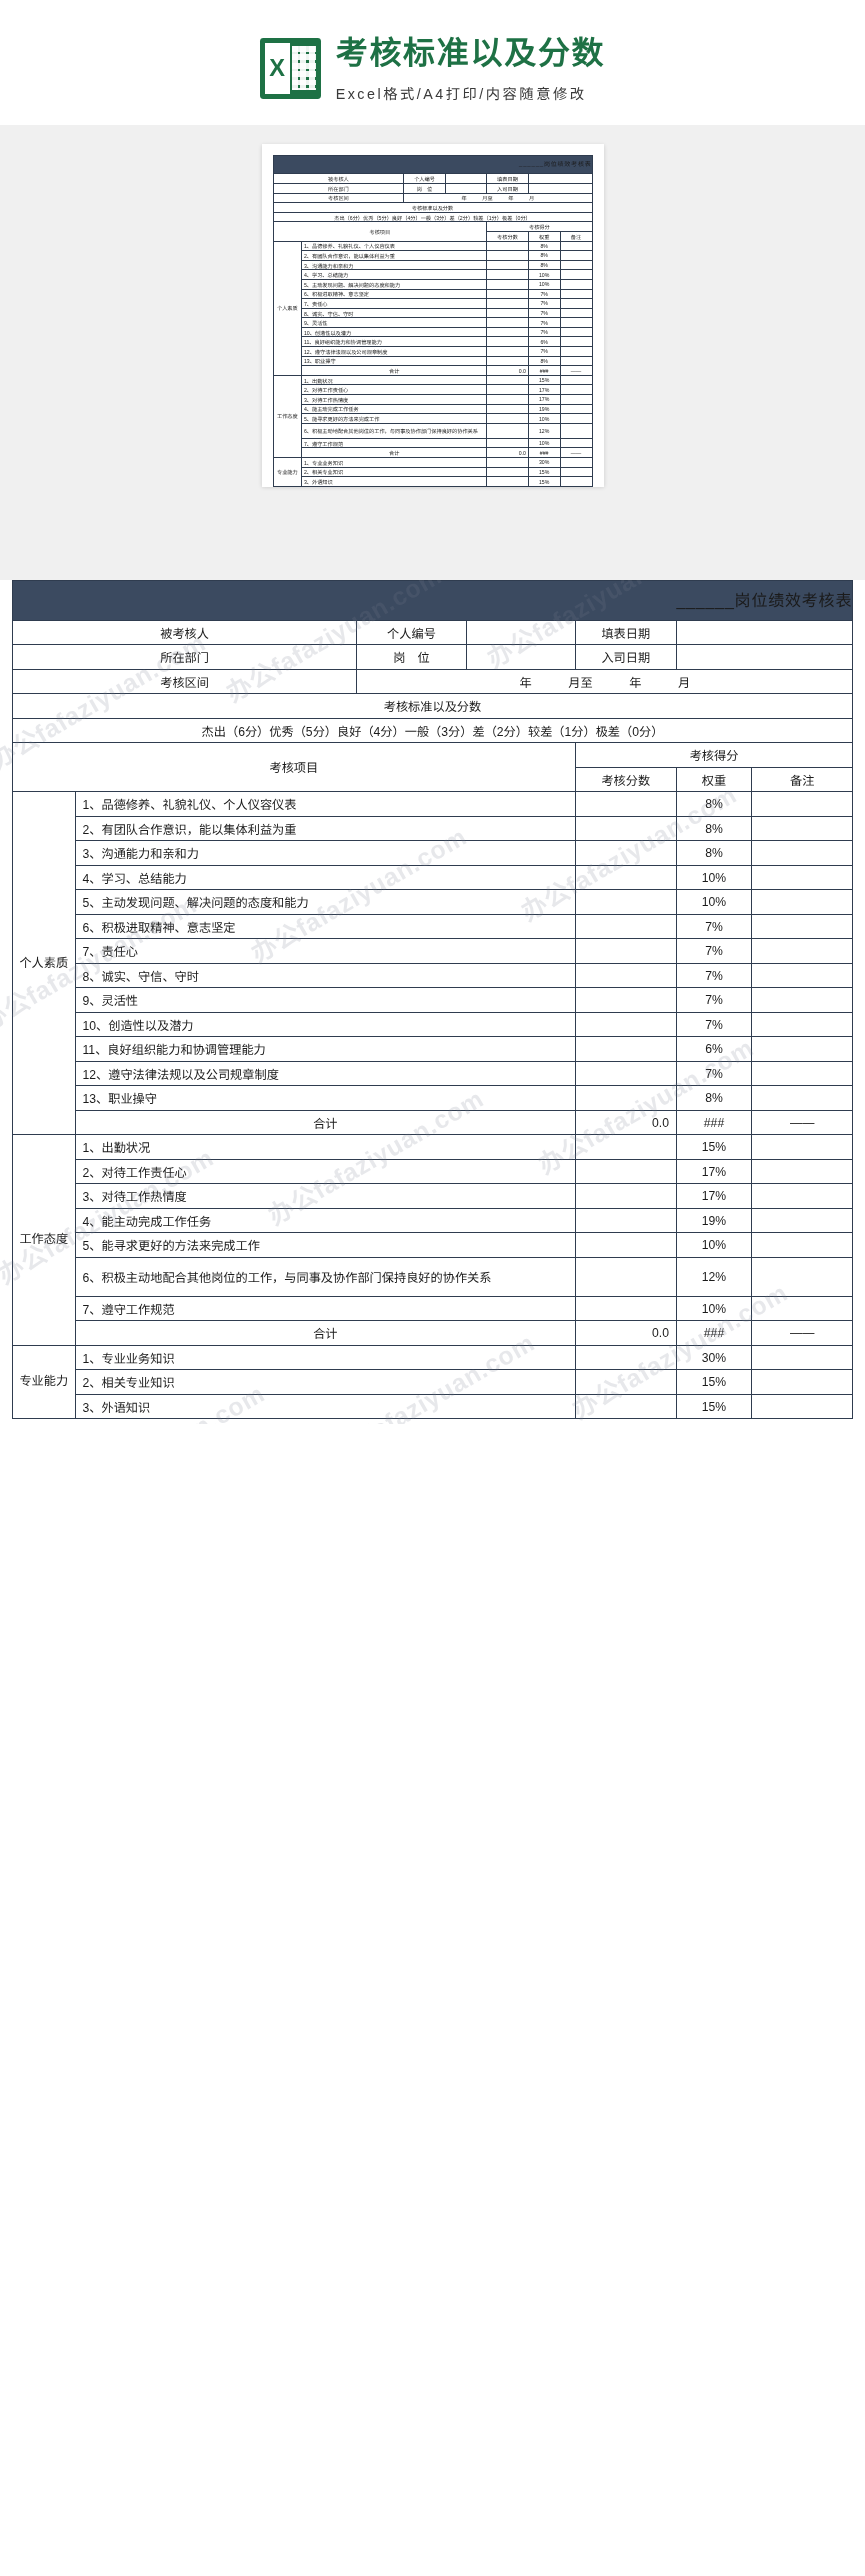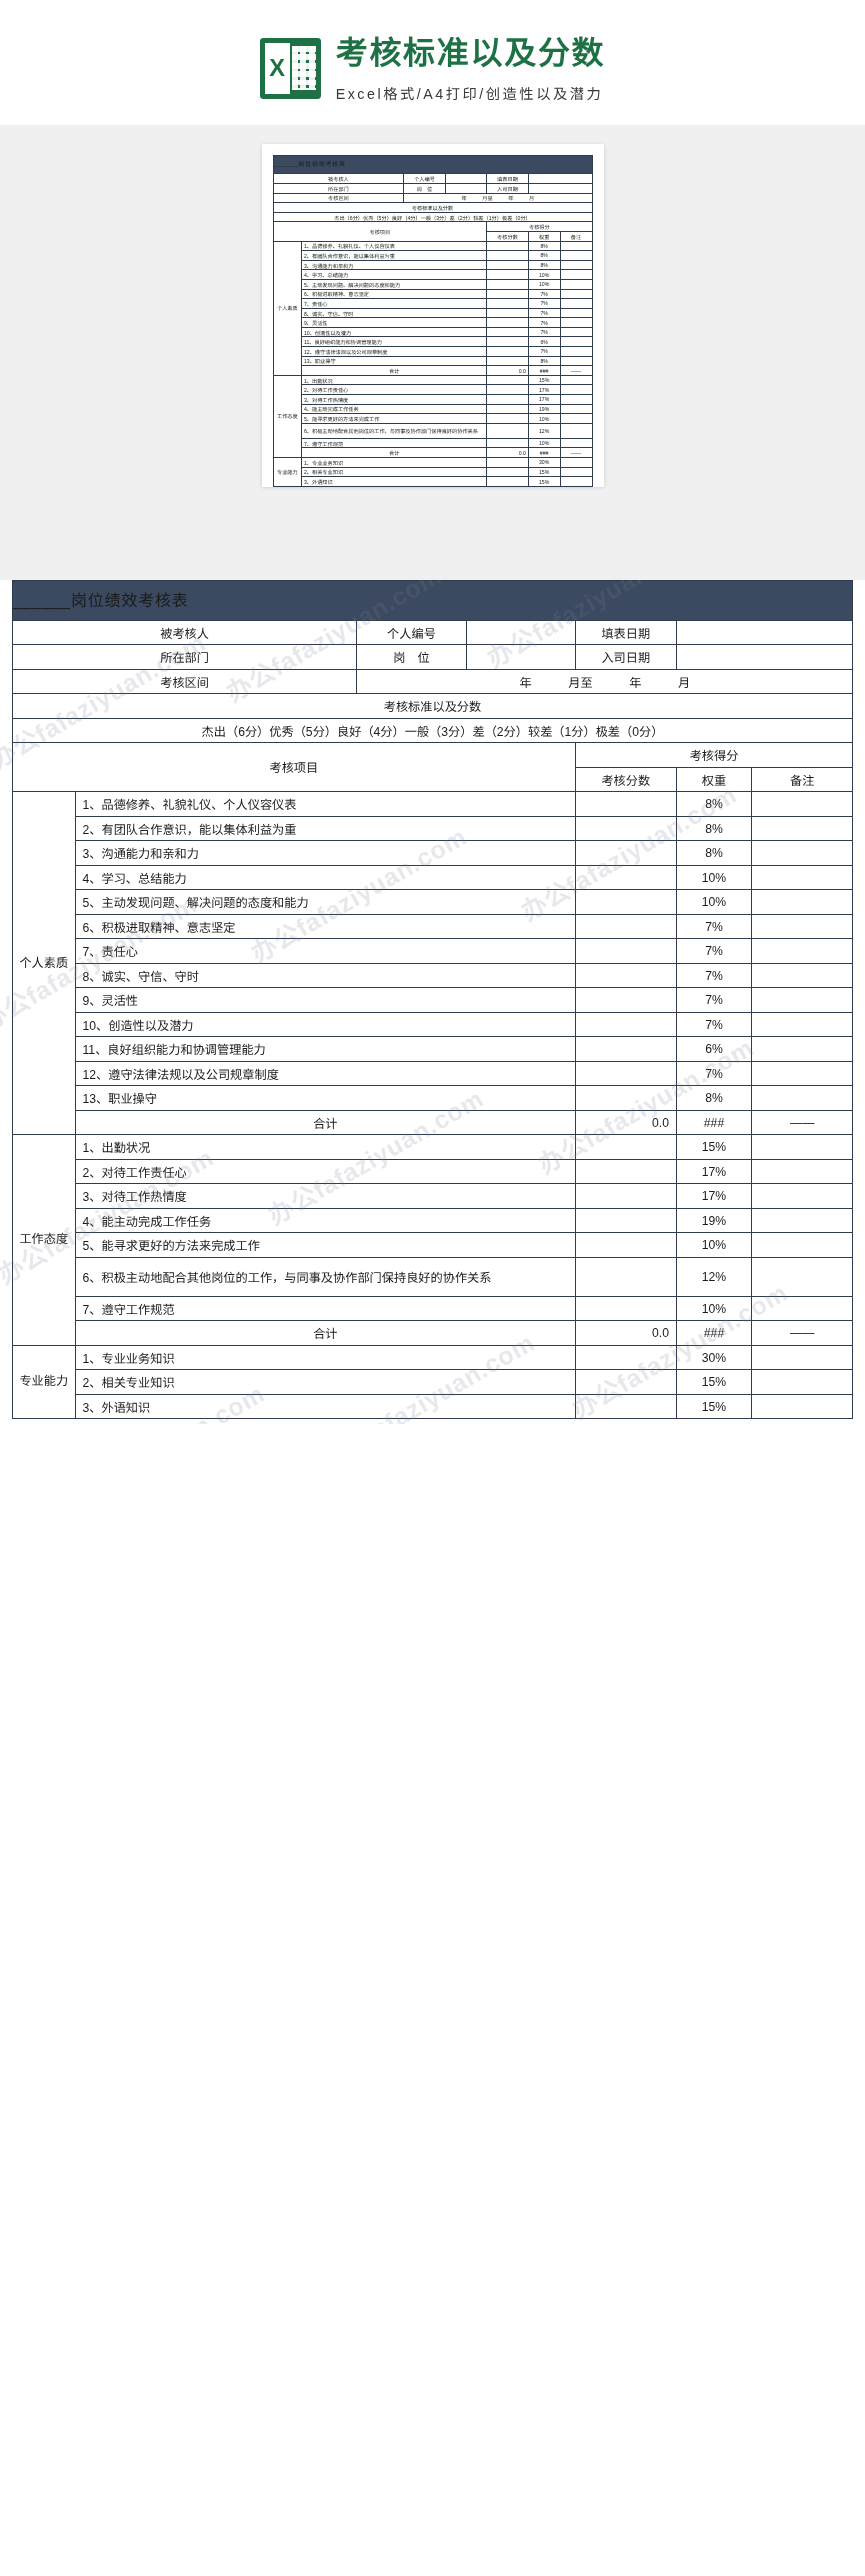--- a/index.html
+++ b/index.html
@@ -92,21 +92,21 @@
   .sheet td, .sheet th {
     border: 0.8px solid #2f3c4f;
     padding: 0;
     vertical-align: middle;
     color: #1b1b1b;
     font-weight: normal;
   }
   .title-bar {
     background: #3b4a60;
     color: #ffffff;
-    text-align: left;
+    text-align: right;
     font-weight: bold;
     letter-spacing: 0.8px;
   }
   .cell { padding: 1.7px 3.4px; }
   .c { text-align: center; }
   .l { text-align: left; }
   .r { text-align: right; margin-left: 40px; }
   .blank { background: #ffffff; }
   .bold { font-weight: bold; }
   .vcat { text-align: center; font-weight: bold; line-height: 1.25; }
@@ -166,21 +166,21 @@
 <body>
 
 <div class="banner">
   <div class="banner-inner">
     <div class="xls-logo">
       <div class="x">X</div>
       <div class="grid"></div>
     </div>
     <div class="banner-text">
       <div class="banner-title">考核标准以及分数</div>
-      <div class="banner-sub">Excel格式/A4打印/创造性以及潜力</div>
+      <div class="banner-sub">Excel格式/A4打印/内容随意修改</div>
     </div>
   </div>
 </div>
 
 <div class="preview-wrap">
   <div class="preview-page">
     <div class="sheet">
       <table>
         <colgroup>
           <col style="width:9%">

